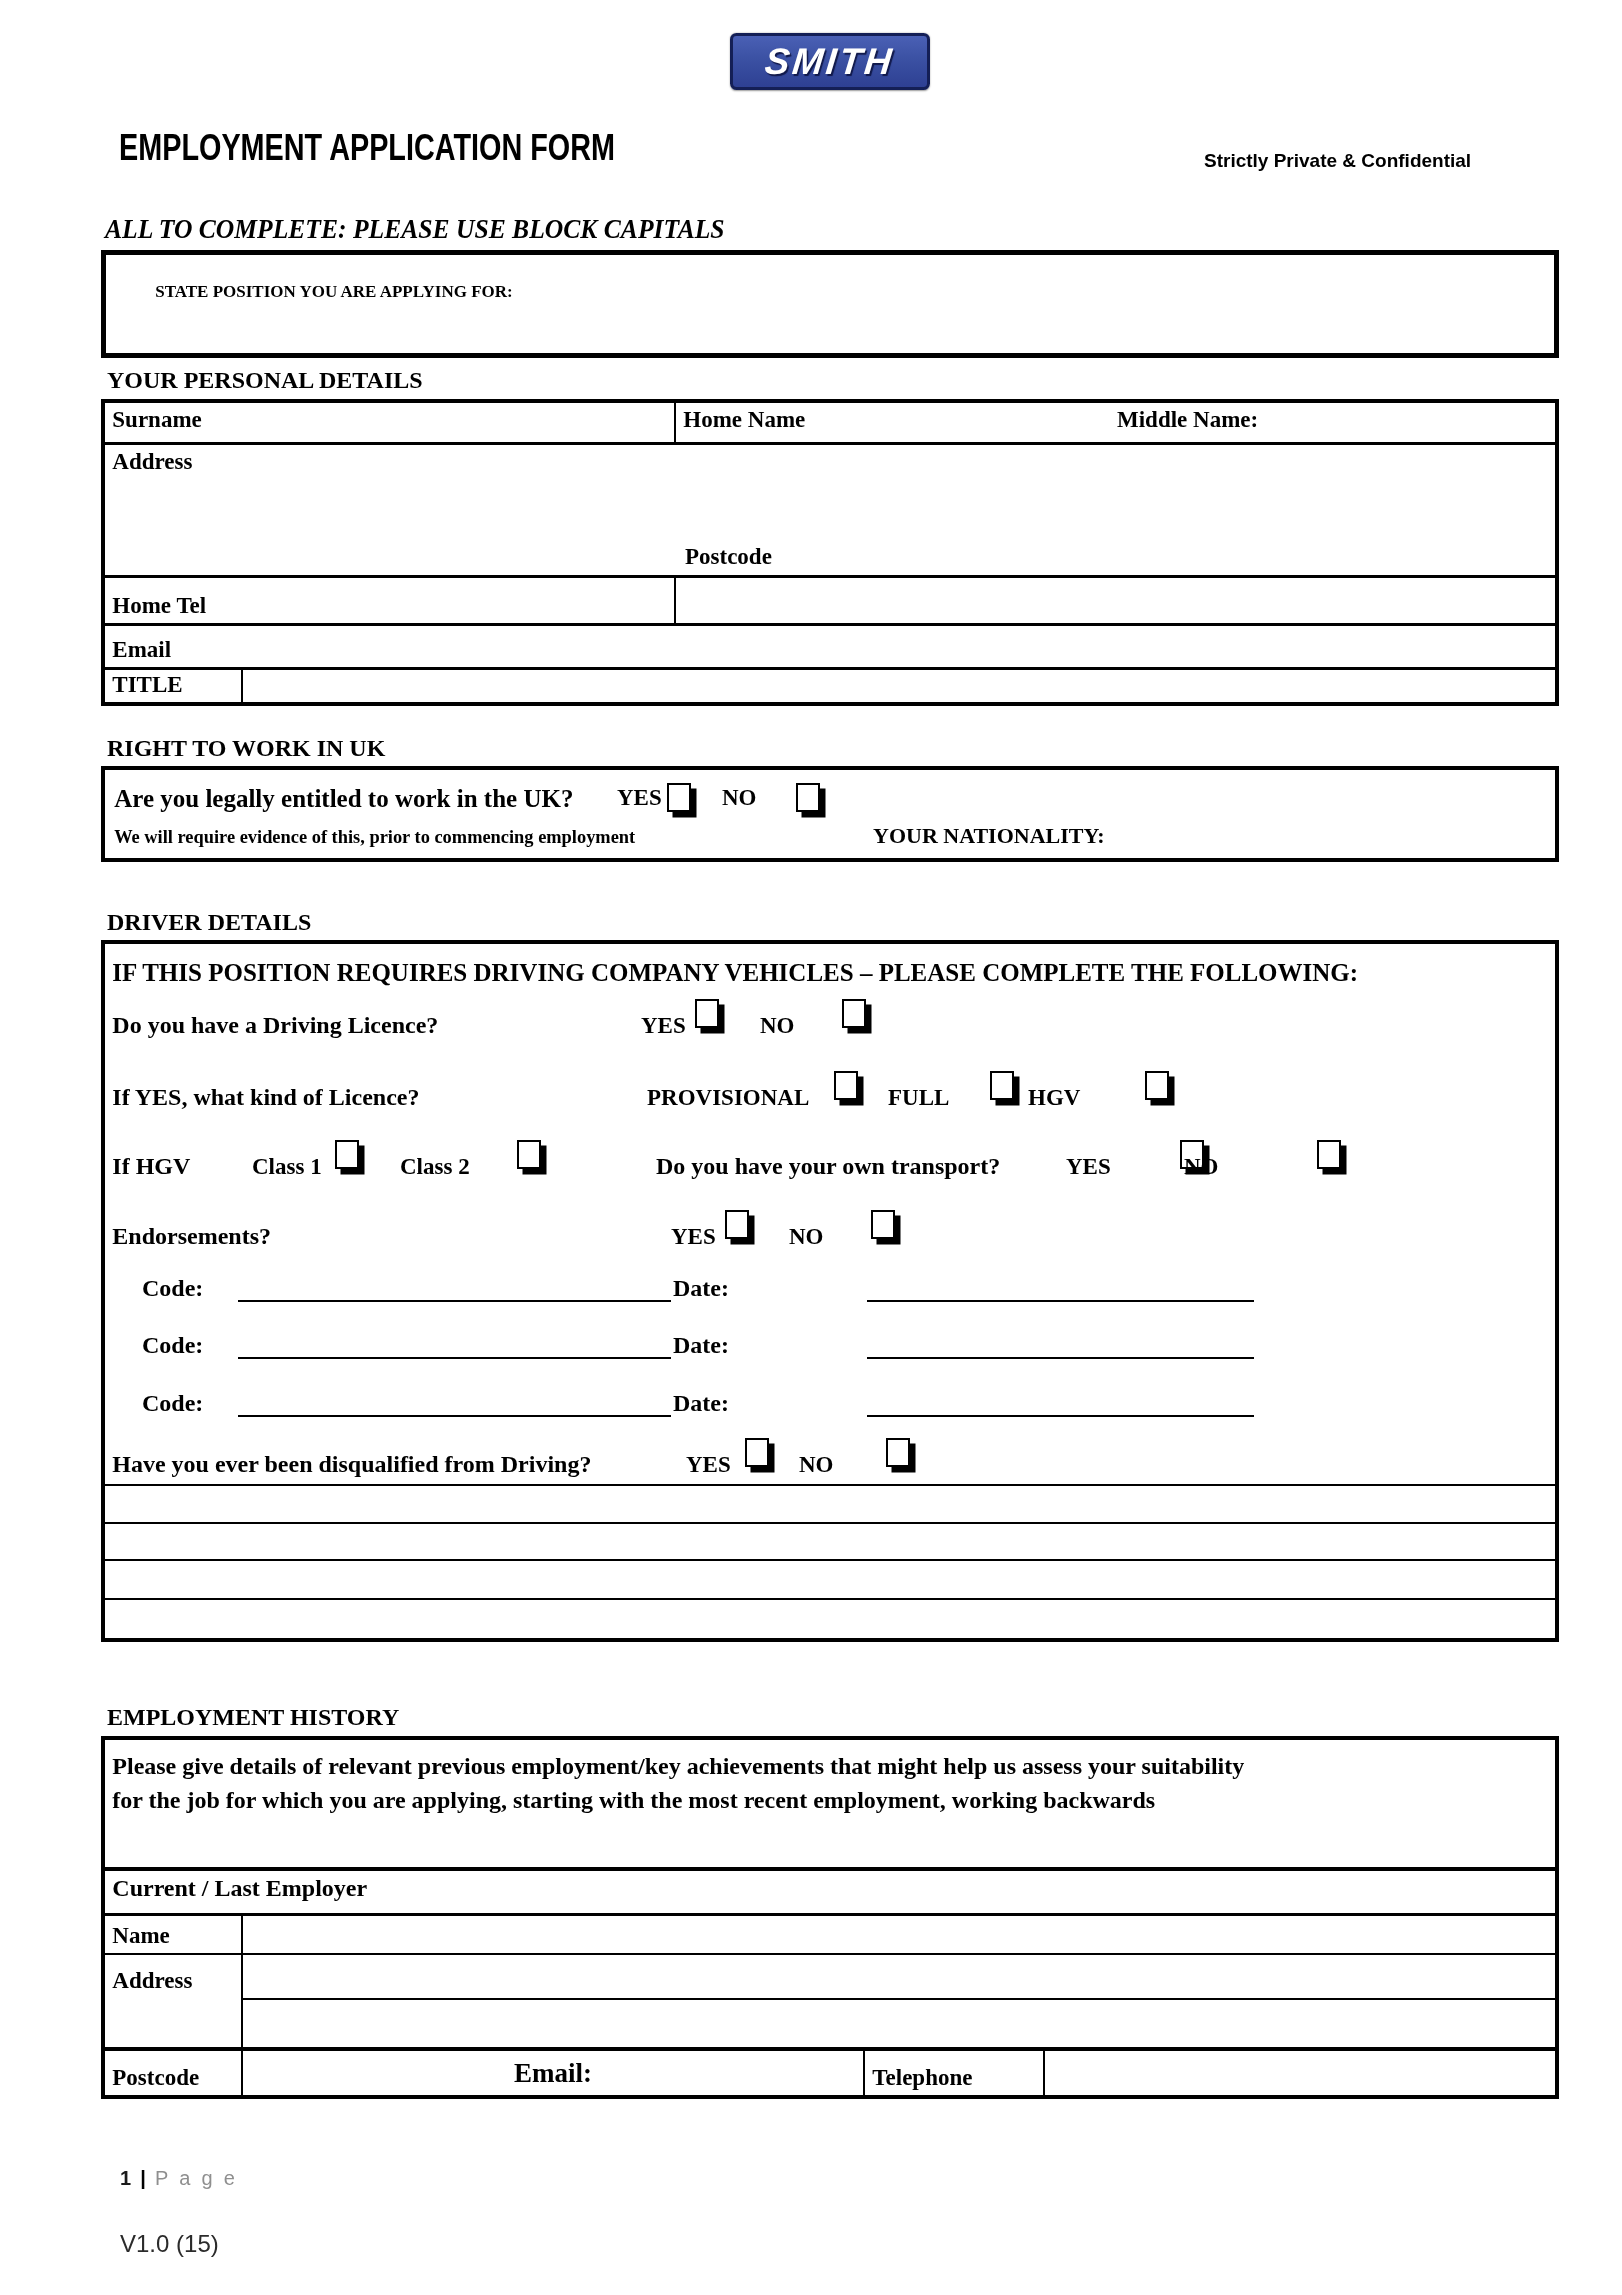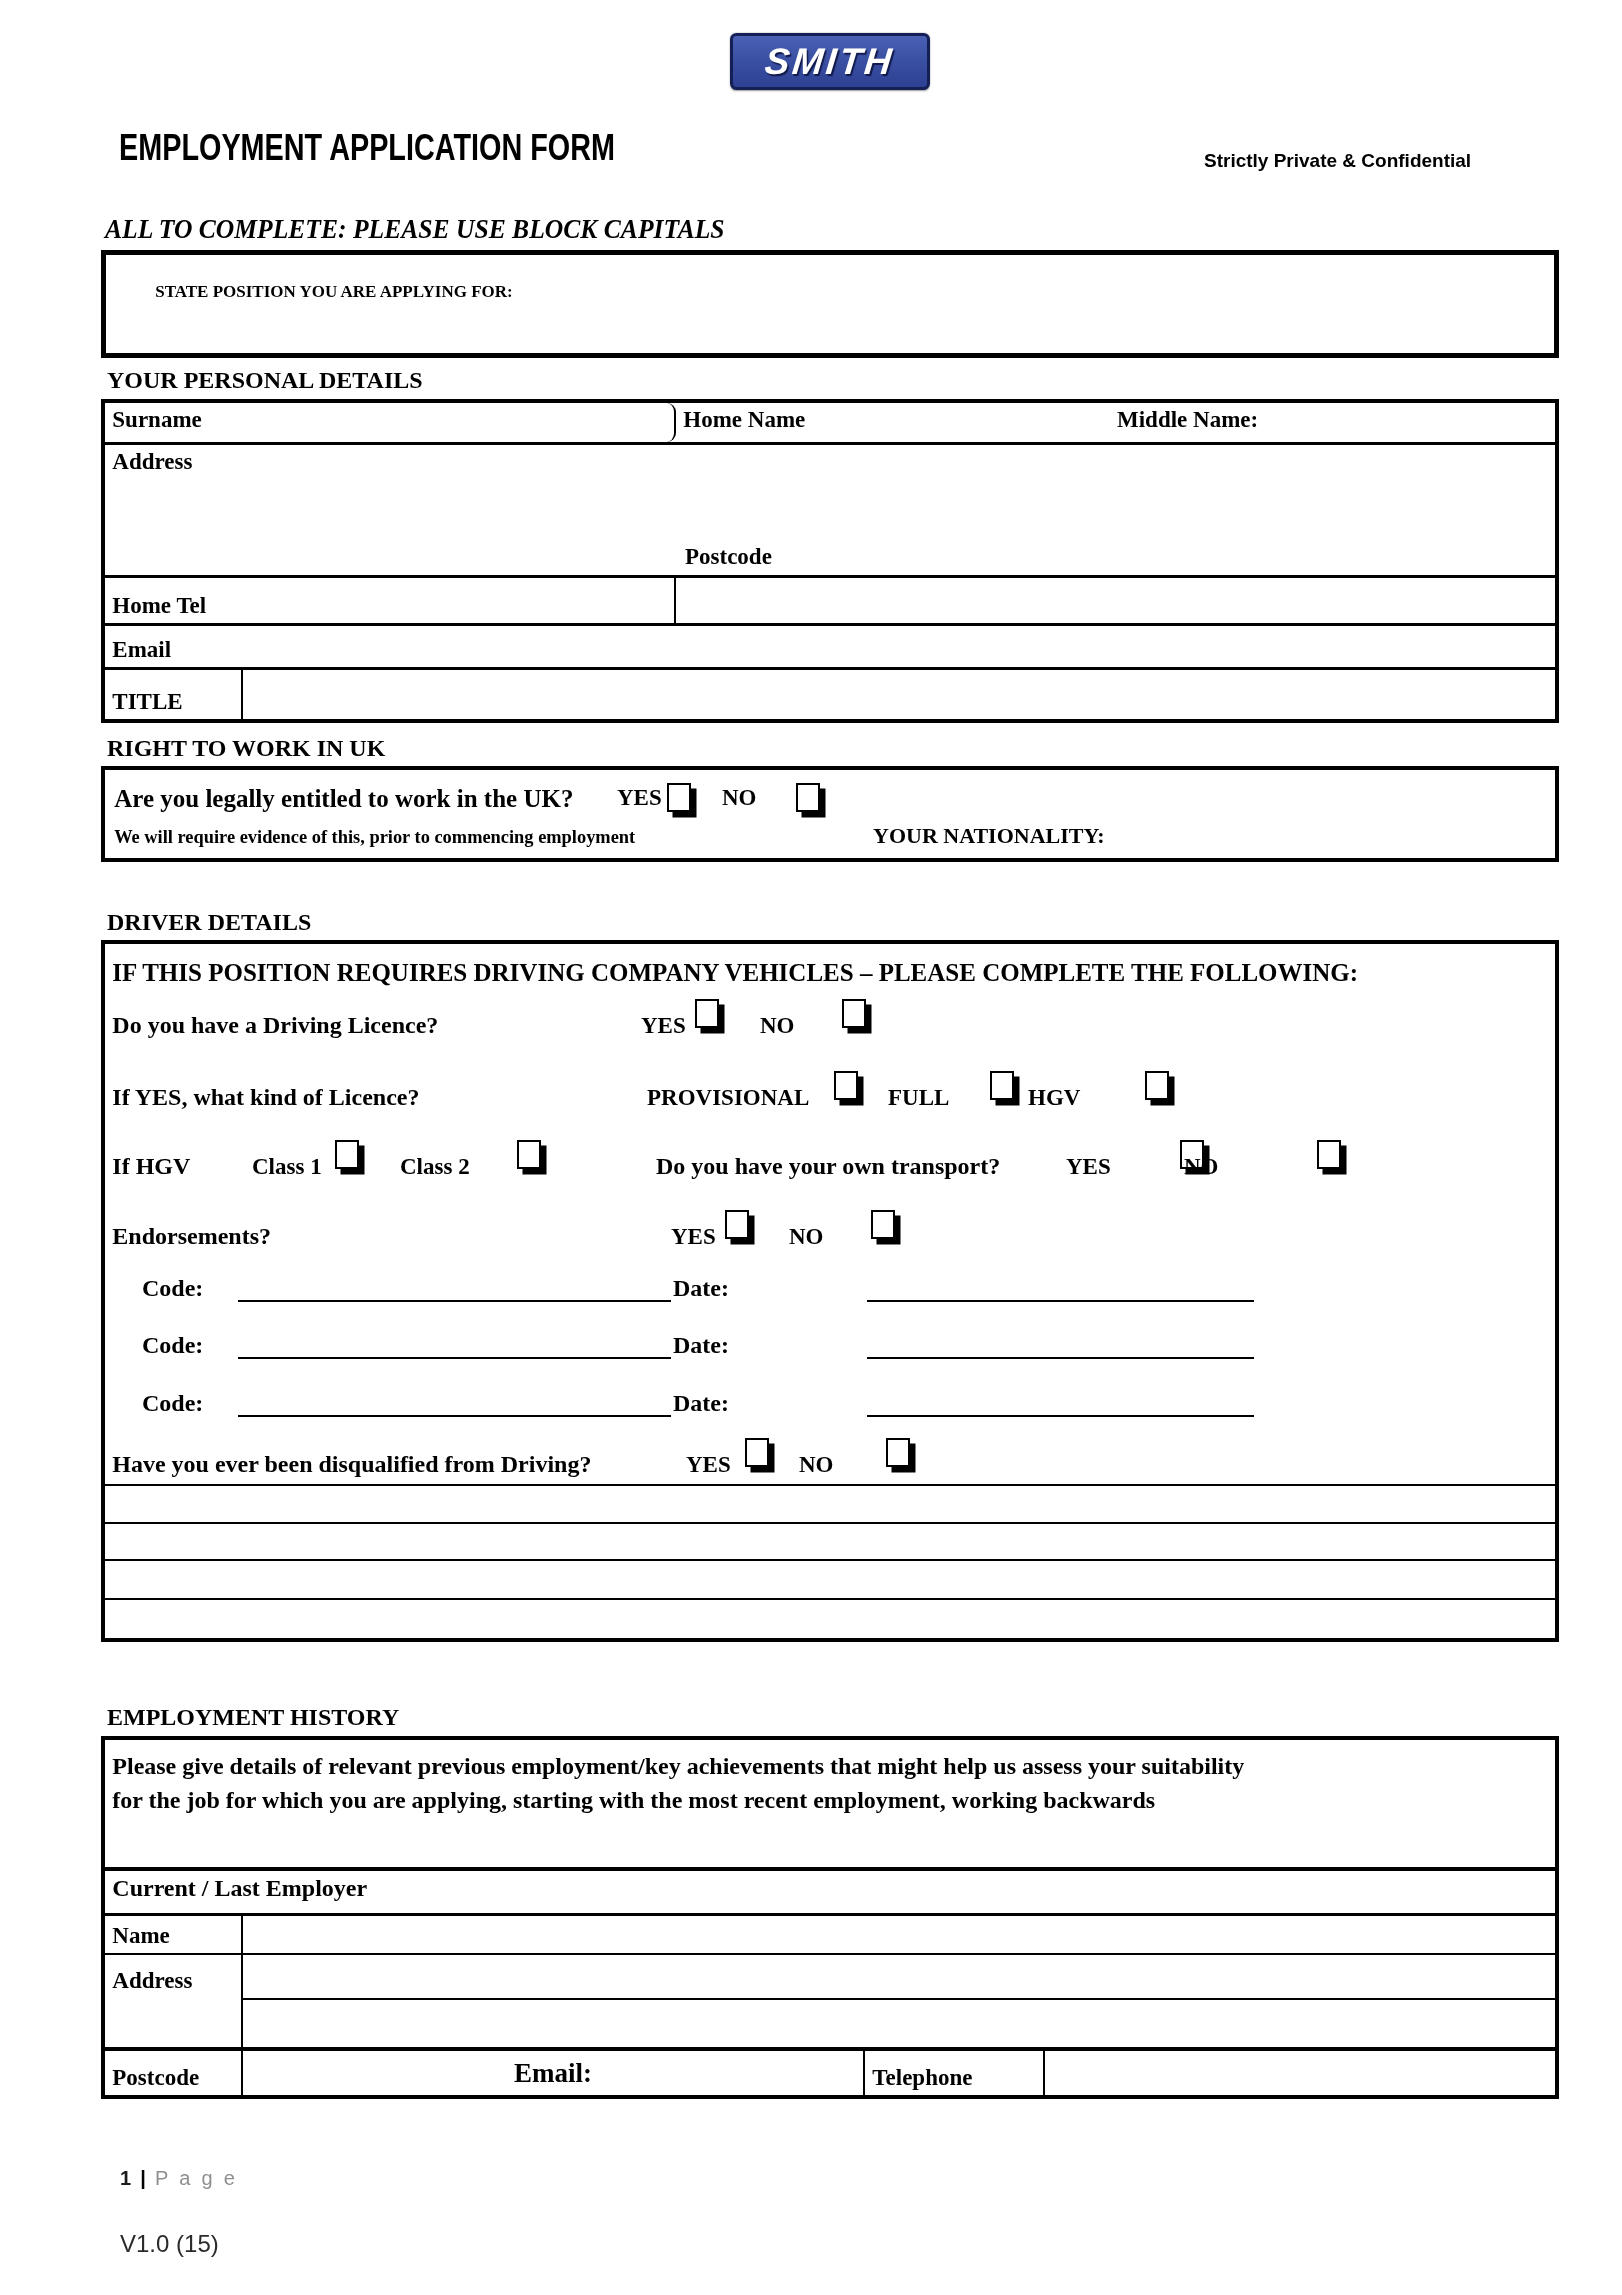--- a/index.html
+++ b/index.html
@@ -39,21 +39,21 @@
 
   .sec-heading { font-size:24px; font-weight:bold; white-space:nowrap; }
 
   
   .ptable { left:101px; top:399px; width:1458px; border:4.6px solid #000; background:#fff; }
   .prow { position:relative; display:flex; }
   .bt4 { border-top:3.7px solid #000; }
   .cell { position:relative; }
   .br3 { border-right:2.8px solid #000; }
   .lab { font-size:23px; font-weight:bold; }
-  .pad { padding:3.7px 7.3px;border-radius:9px; }
+  .pad { padding:3.7px 7.3px; }
 
   
   .cb {
     display:inline-block; width:24px; height:29px; background:#fff;
     border:2.8px solid #000; box-shadow:5.5px 5.5px 0 0 #000;
     position:relative; top:-6.4px;
   }
 
   
   .rtw-box { left:101px; top:766px; width:1458px; height:96px; border:4.6px solid #000; }
@@ -130,21 +130,21 @@
         <span class="lab bottomlab">Home Tel</span>
       </div>
     </div>
 
     <div class="prow bt4" style="height:44px;">
       <div class="cell" style="flex:1;">
         <span class="lab bottomlab">Email</span>
       </div>
     </div>
 
-    <div class="prow bt4" style="height:52px;">
+    <div class="prow bt4" style="height:35px;">
       <div class="cell br3" style="width:138px;">
         <span class="lab bottomlab">TITLE</span>
       </div>
       <div class="cell" style="flex:1;"></div>
     </div>
   </div>
 
   <div class="abs sec-heading bserif" style="left:107px; top:735px;">RIGHT TO WORK IN UK</div>
 
   <div class="abs rtw-box">

